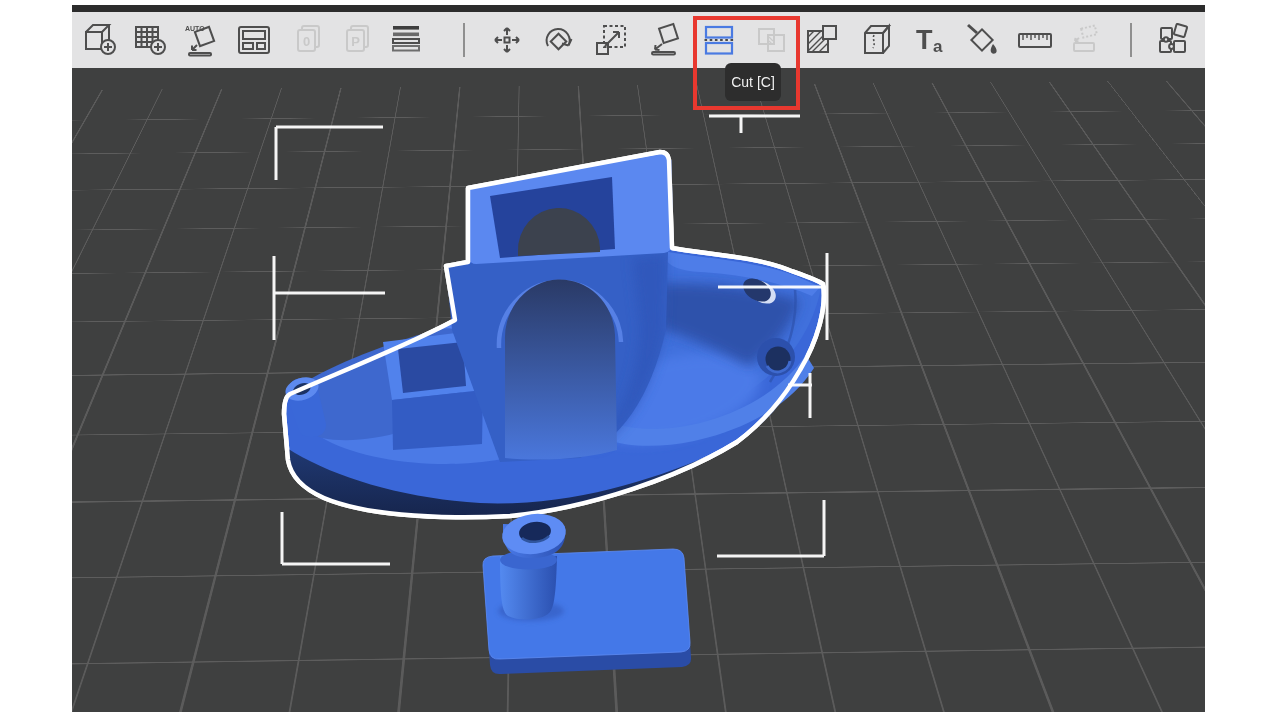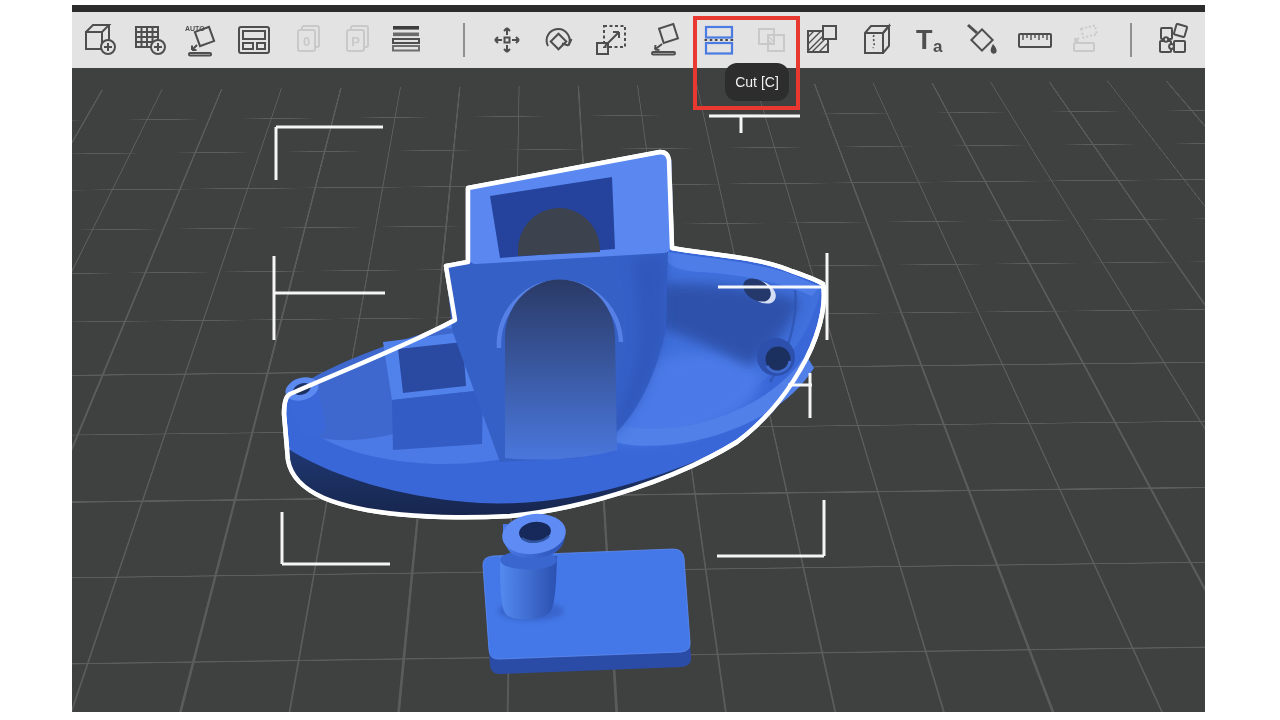--- a/index.html
+++ b/index.html
@@ -21,23 +21,23 @@
   #grid-plane{position:absolute;left:-650px;top:-1150px;width:2500px;height:1900px;
     background-image:
       repeating-linear-gradient(to bottom,transparent 0,transparent 148px,#5d5d5d 148px,#5d5d5d 150.5px),
       repeating-linear-gradient(to right,transparent 0,transparent 118px,#5b5b5b 118px,#5b5b5b 120.5px);
     transform-origin:46% 102%;
     transform:perspective(1100px) rotateX(36deg) rotateZ(-1.2deg);}
   #scene{position:absolute;left:0;top:0;}
   
   #cut-highlight{position:absolute;left:693px;top:16px;width:107px;height:94px;
     border:4px solid #e8382f;box-sizing:border-box;z-index:50;pointer-events:none;}
-  #tooltip{position:absolute;left:725px;top:63px;width:64px;height:38px;background:#2d2d2d;
+  #tooltip{position:absolute;left:725px;top:63px;width:56px;height:38px;background:#2d2d2d;
     color:#f1f1f1;font-size:14px;display:flex;align-items:center;justify-content:center;
-    border-radius:12px;z-index:60;}
+    border-radius:6px;z-index:60;}
 </style>
 </head>
 <body>
 
 <div id="page">
   <div id="top-strip"></div>
 
   <div id="toolbar">
 
     <div class="btn" style="left:4px">

